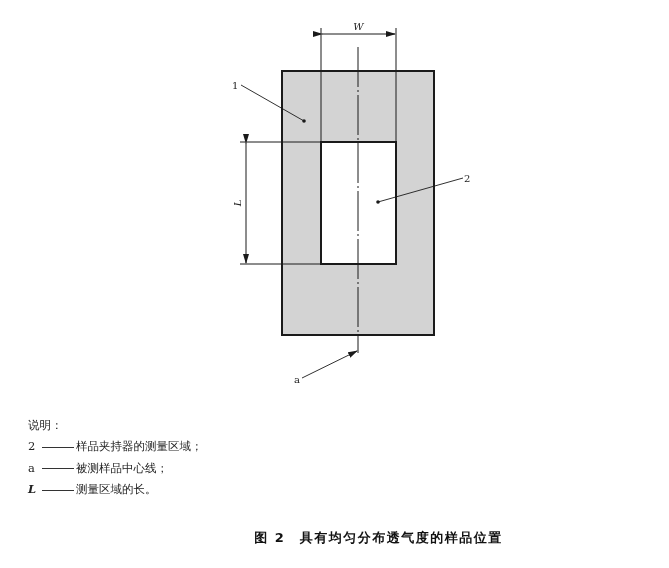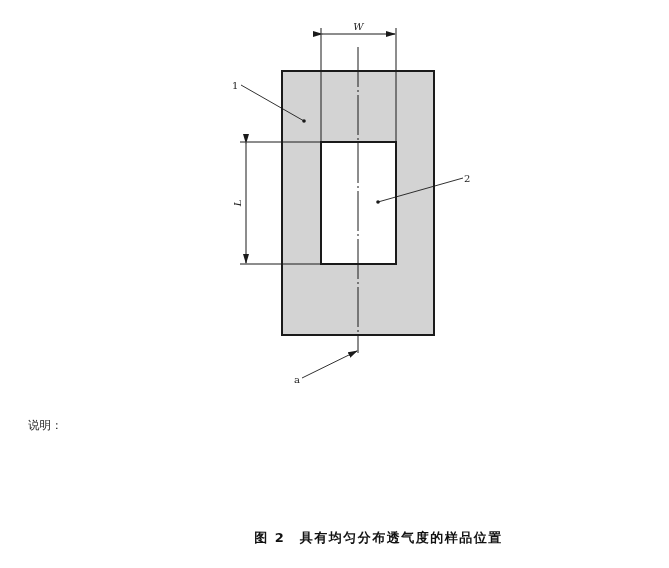--- a/index.html
+++ b/index.html
@@ -49,15 +49,24 @@
   <line x1="378" y1="202" x2="463" y2="178" stroke="#1a1a1a" stroke-width="0.9"></line>
   <circle cx="378" cy="202" r="1.8" fill="#1a1a1a"></circle>
   <text class="lbl" x="464" y="182">2</text>
 
   <line x1="302" y1="378" x2="357" y2="351" stroke="#1a1a1a" stroke-width="0.9" marker-end="url(#arr)"></line>
   <text class="lbl" x="294" y="383">a</text>
 </svg>
 
 <div class="legend">
   <div class="row">说明：</div>
+  <div class="row">
+    <span class="key">2</span><span class="dash"></span><span>样品夹持器的测量区域；</span>
+  </div>
+  <div class="row">
+    <span class="key">a</span><span class="dash"></span><span>被测样品中心线；</span>
+  </div>
+  <div class="row">
+    <span class="key it">L</span><span class="dash"></span><span>测量区域的长。</span>
+  </div>
 </div>
 
 <div class="caption">图 2　具有均匀分布透气度的样品位置</div>
 
 </body></html>

